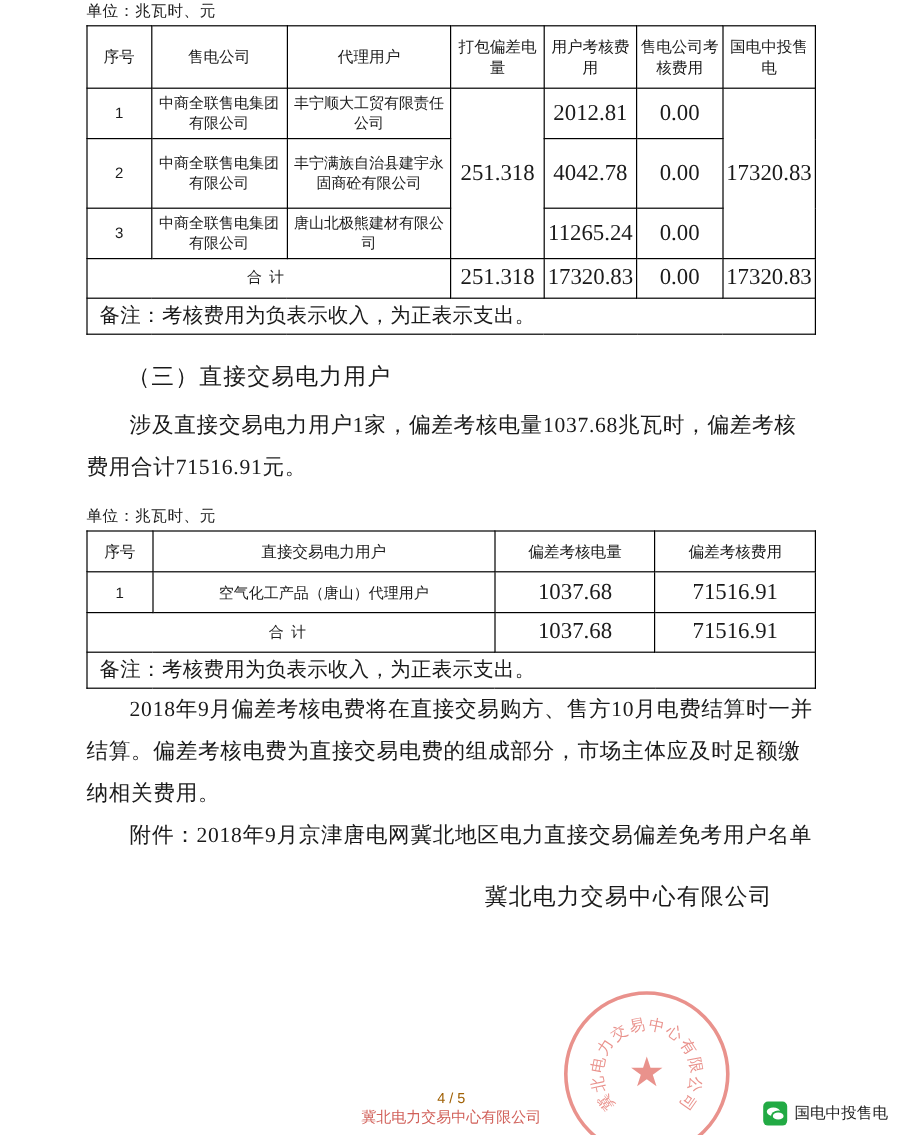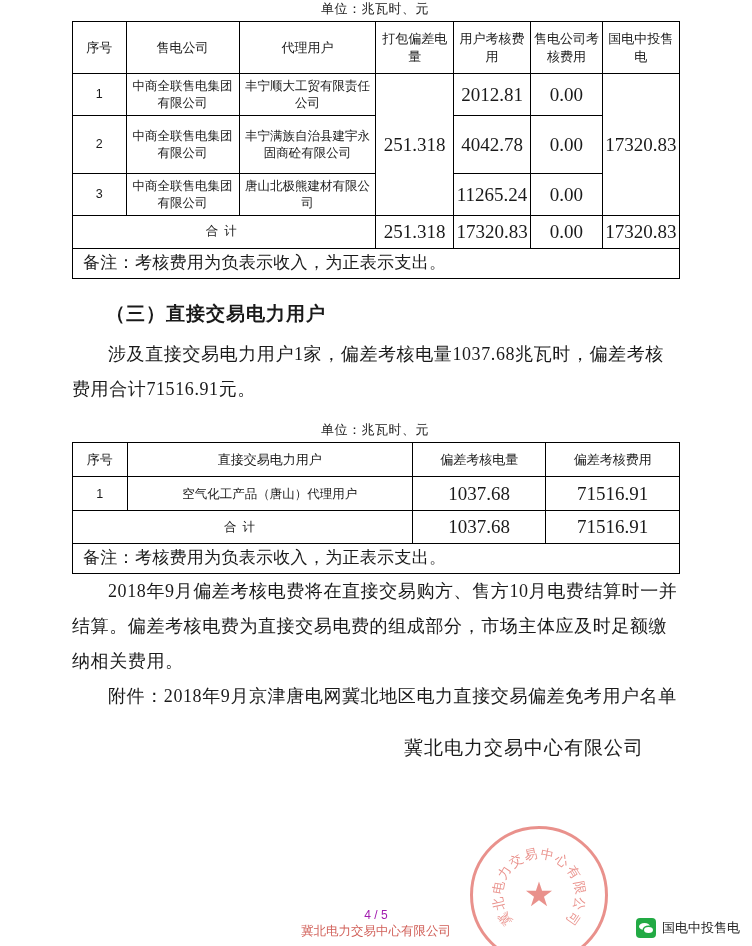--- a/index.html
+++ b/index.html
@@ -18,21 +18,21 @@
   .page {
     position: relative;
     width: 752px;
     height: 946px;
     box-sizing: border-box;
     padding: 0 72px;
   }
 
   
   .unit-line {
-    text-align: center;
+    text-align: left;
     font-size: 13px;
     margin: 0;
     padding: 0 2px 3px 0;
     font-family: Liberation Mono, monospace;
     letter-spacing: 0.5px;
   }
   table.doc-table {
     border-collapse: collapse;
     width: 100%;
     table-layout: fixed;
@@ -63,21 +63,21 @@
     padding-left: 6px;
   }
   .num {
     font-family: "Liberation Serif", serif;
     font-size: 19px;
   }
 
   
   h2.section-title {
     font-size: 19px;
-    font-weight: bold;
+    font-weight: normal;
     margin: 22px 0 10px 0;
     padding-left: 34px;
     letter-spacing: 1px;
     font-family: "Liberation Serif", serif;
   }
   p.body-text {
     font-size: 18px;
     line-height: 1.95;
     margin: 0;
     text-indent: 36px;
@@ -135,21 +135,21 @@
 
   
   .footer {
     position: absolute;
     left: 0;
     bottom: 6px;
     width: 752px;
     text-align: center;
     font-size: 12px;
     font-family: "Liberation Sans", sans-serif;
-    color: #a21caf;
+    color: #a16207;
   }
   .footer-org {
     position: absolute;
     left: 0;
     bottom: 6px;
     width: 752px;
     text-align: center;
     font-size: 12.5px;
     color: #c9443c;
     opacity: 0.85;

